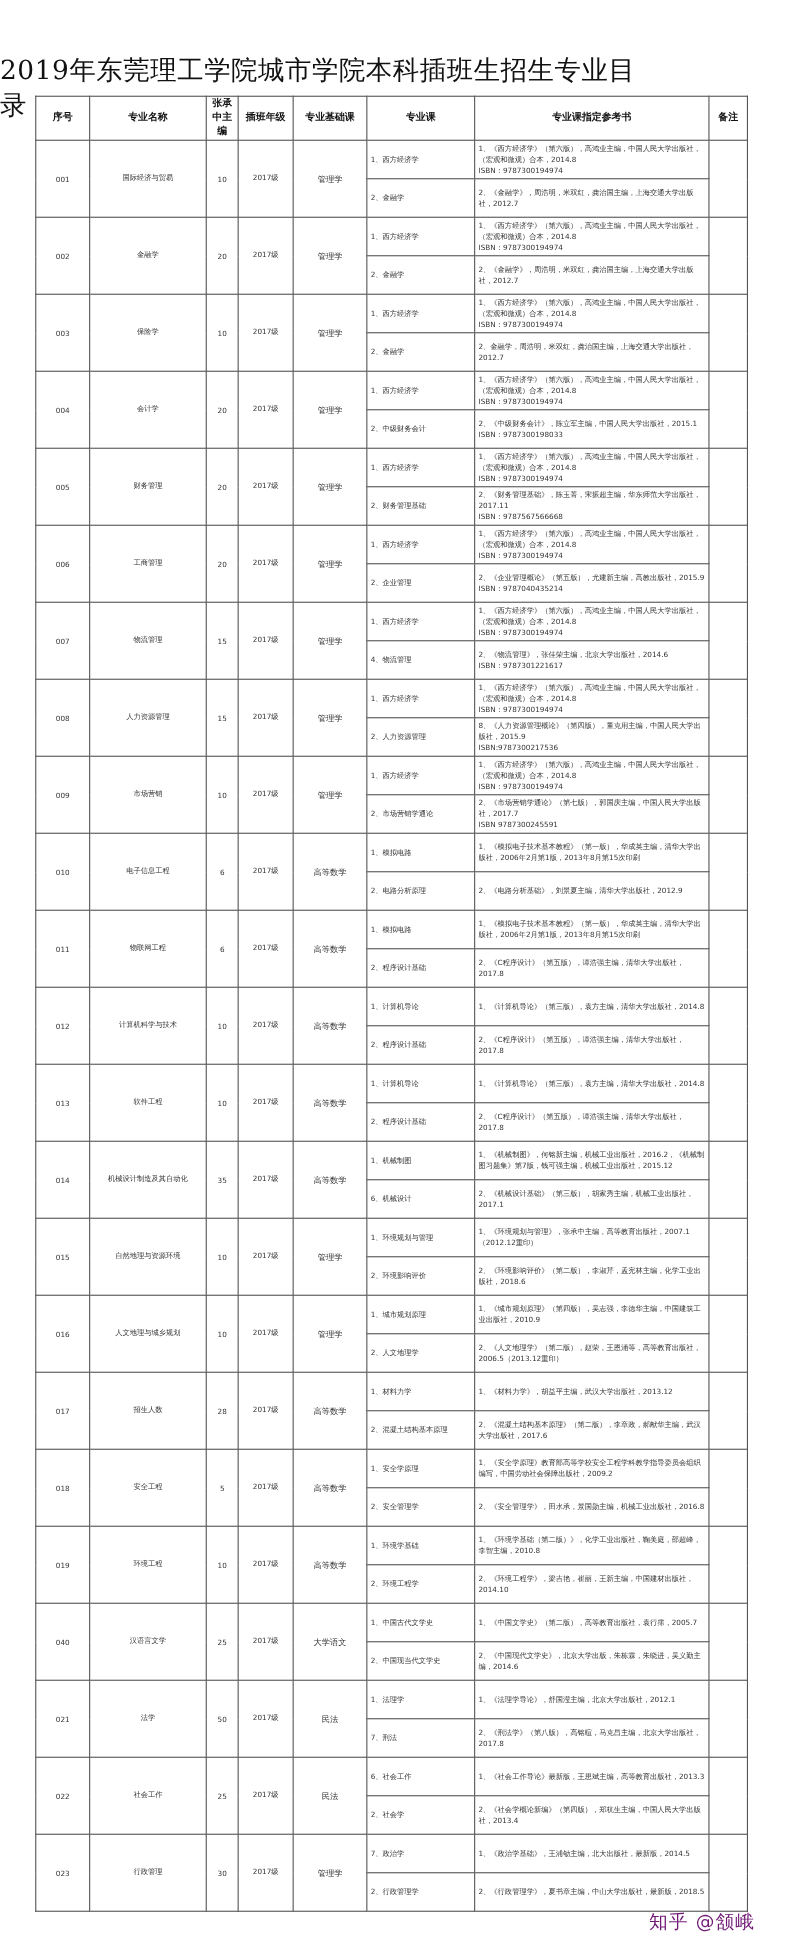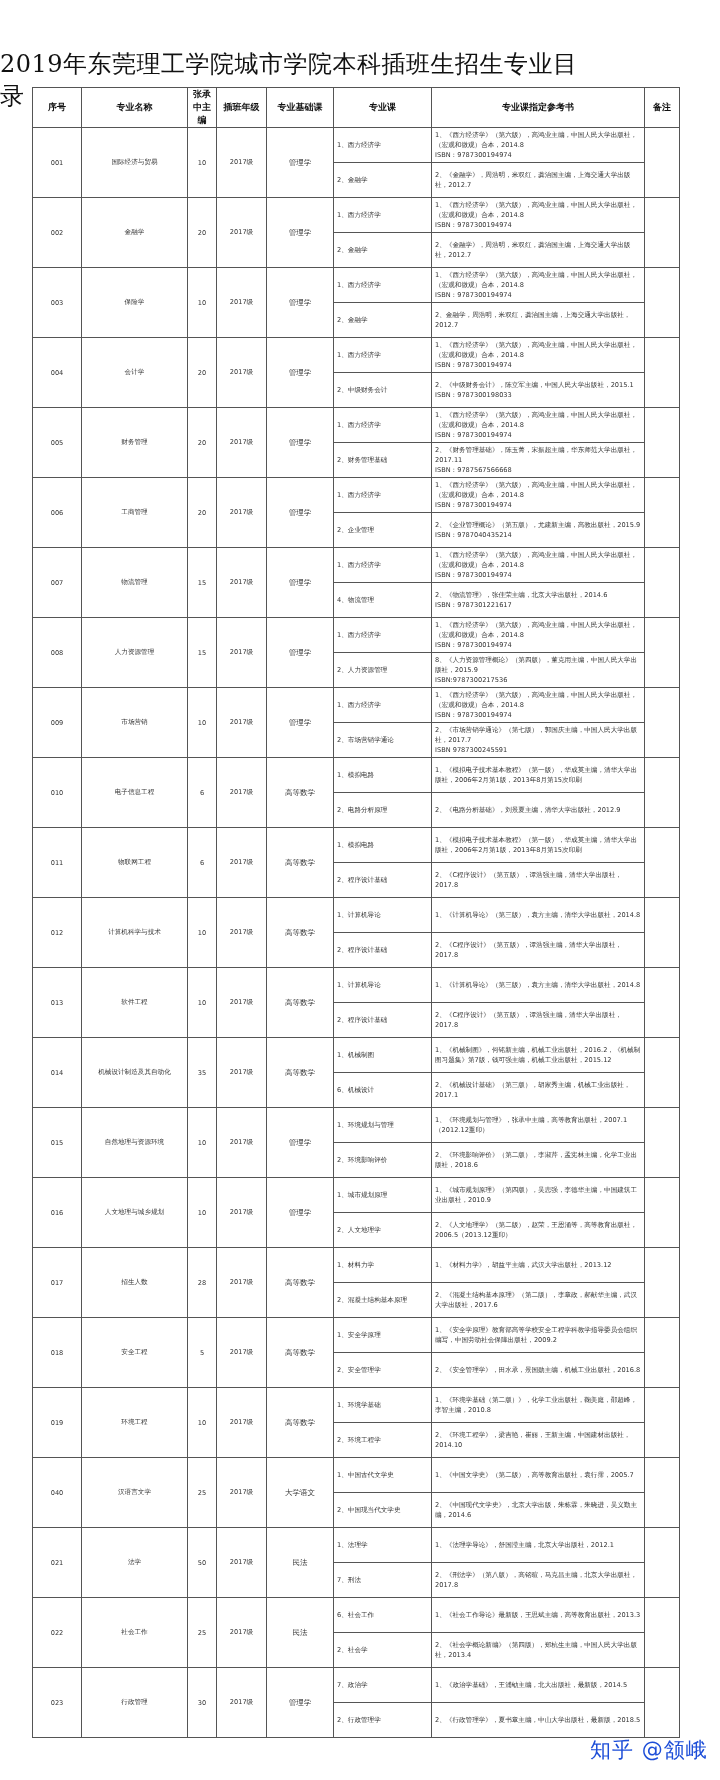--- a/index.html
+++ b/index.html
@@ -9,21 +9,21 @@
            font-family:"DejaVu Serif","Liberation Serif",serif; font-size:24px; color:#111; letter-spacing:0.5px; }
   table { position:absolute; left:32px; top:87px; width:647px; border-collapse:collapse; table-layout:fixed; }
   td, th { border:1px solid #555; padding:0; vertical-align:middle; }
   th { height:35px; font-size:9px; font-weight:bold; text-align:center; color:#111; line-height:13px; }
   td { font-size:6.6px; color:#333; }
   td.c { text-align:center; }
   td.course { padding-left:3px; height:34px; }
   td.book { padding:2px 3px; line-height:10px; white-space:pre-line; }
   col.c1 { width:49px; } col.c2 { width:106px; } col.c3 { width:29px; } col.c4 { width:50px; }
   col.c5 { width:67px; } col.c6 { width:98px; } col.c7 { width:213px; } col.c8 { width:35px; }
-  .watermark { position:absolute; left:590px; top:1736px; font-size:21px; color:#1d4ed8; letter-spacing:1px; }
+  .watermark { position:absolute; left:590px; top:1736px; font-size:17px; color:#701a75; letter-spacing:1px; }
 </style>
 </head>
 <body>
 
 <div class="title">2019年东莞理工学院城市学院本科插班生招生专业目录</div>
 
 <table>
   <colgroup>
     <col class="c1">
       <col class="c2">

